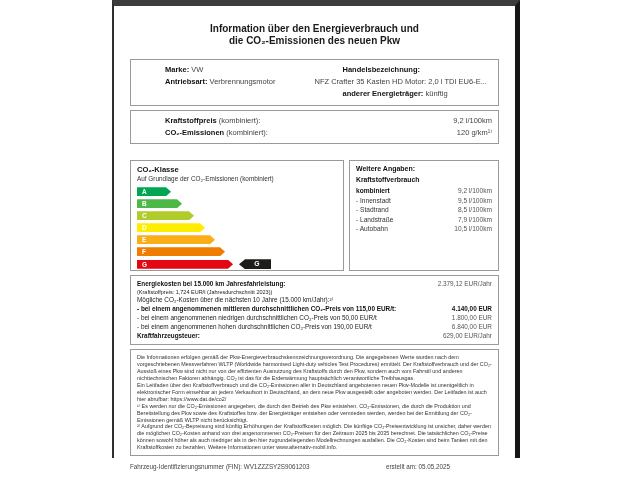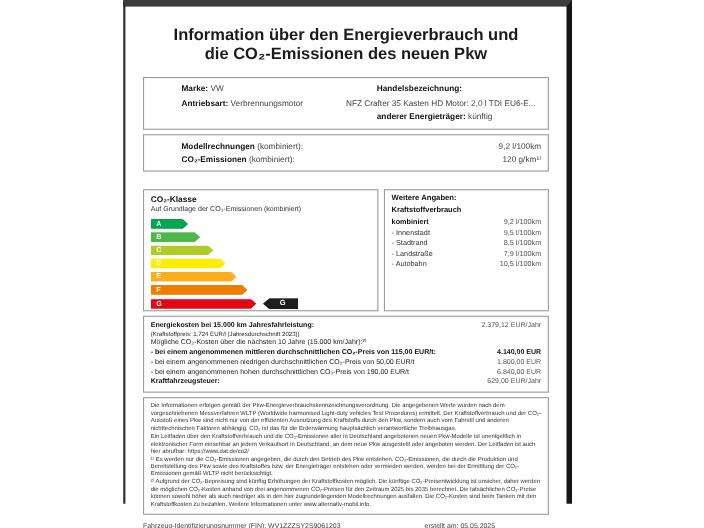--- a/index.html
+++ b/index.html
@@ -11,21 +11,21 @@
   }
   .sheet{
     position:absolute;left:112px;top:0;width:408px;height:458px;
     box-sizing:border-box;background:#fff;
     border-top:6px solid #3c3c3c;
     border-left:2px solid #2f2f2f;
     border-right:5px solid #161616;
   }
   .title{
     margin:17px 10px 0 10px;text-align:center;
-    font-size:15px;font-weight:bold;color:#1a1a1a;line-height:1.18;
+    font-size:10px;font-weight:bold;color:#1a1a1a;line-height:1.18;
   }
   .ibox{
     border:1px solid #9a9a9a;margin:0 16px;background:#fff;box-sizing:border-box;
   }
   .box-vehicle{margin-top:12px;padding:4px 6px 5px 6px;display:flex;font-size:7.5px;color:#222;}
   .box-vehicle .col{width:50%;line-height:1.62;}
   .lbl{font-weight:bold;color:#111;margin-left:28px;}
   .val{font-weight:normal;color:#444;}
   .box-consumption{margin-top:4px;padding:4px 6px;font-size:7.5px;line-height:1.62;color:#222;}
   .kv-row{display:flex;justify-content:space-between;}
@@ -80,21 +80,21 @@
     </div>
     <div class="col">
       <div class="lbl">Handelsbezeichnung:</div>
       <div class="val">NFZ Crafter 35 Kasten HD Motor: 2,0 l TDI EU6-E...</div>
       <div><span class="lbl">anderer Energieträger:</span> <span class="val">künftig</span></div>
     </div>
   </div>
 
   <div class="ibox box-consumption">
     <div class="kv-row">
-      <span><span class="lbl">Modellrechnungen</span><span class="val"> (kombiniert):</span></span>
+      <span><span class="lbl">Kraftstoffpreis</span><span class="val"> (kombiniert):</span></span>
       <span class="right">9,2 l/100km</span>
     </div>
     <div class="kv-row">
       <span><span class="lbl">CO₂-Emissionen</span><span class="val"> (kombiniert):</span></span>
       <span class="right">120 g/km¹⁾</span>
     </div>
   </div>
 
   <div class="two-col">
     <div class="box-co2class">

